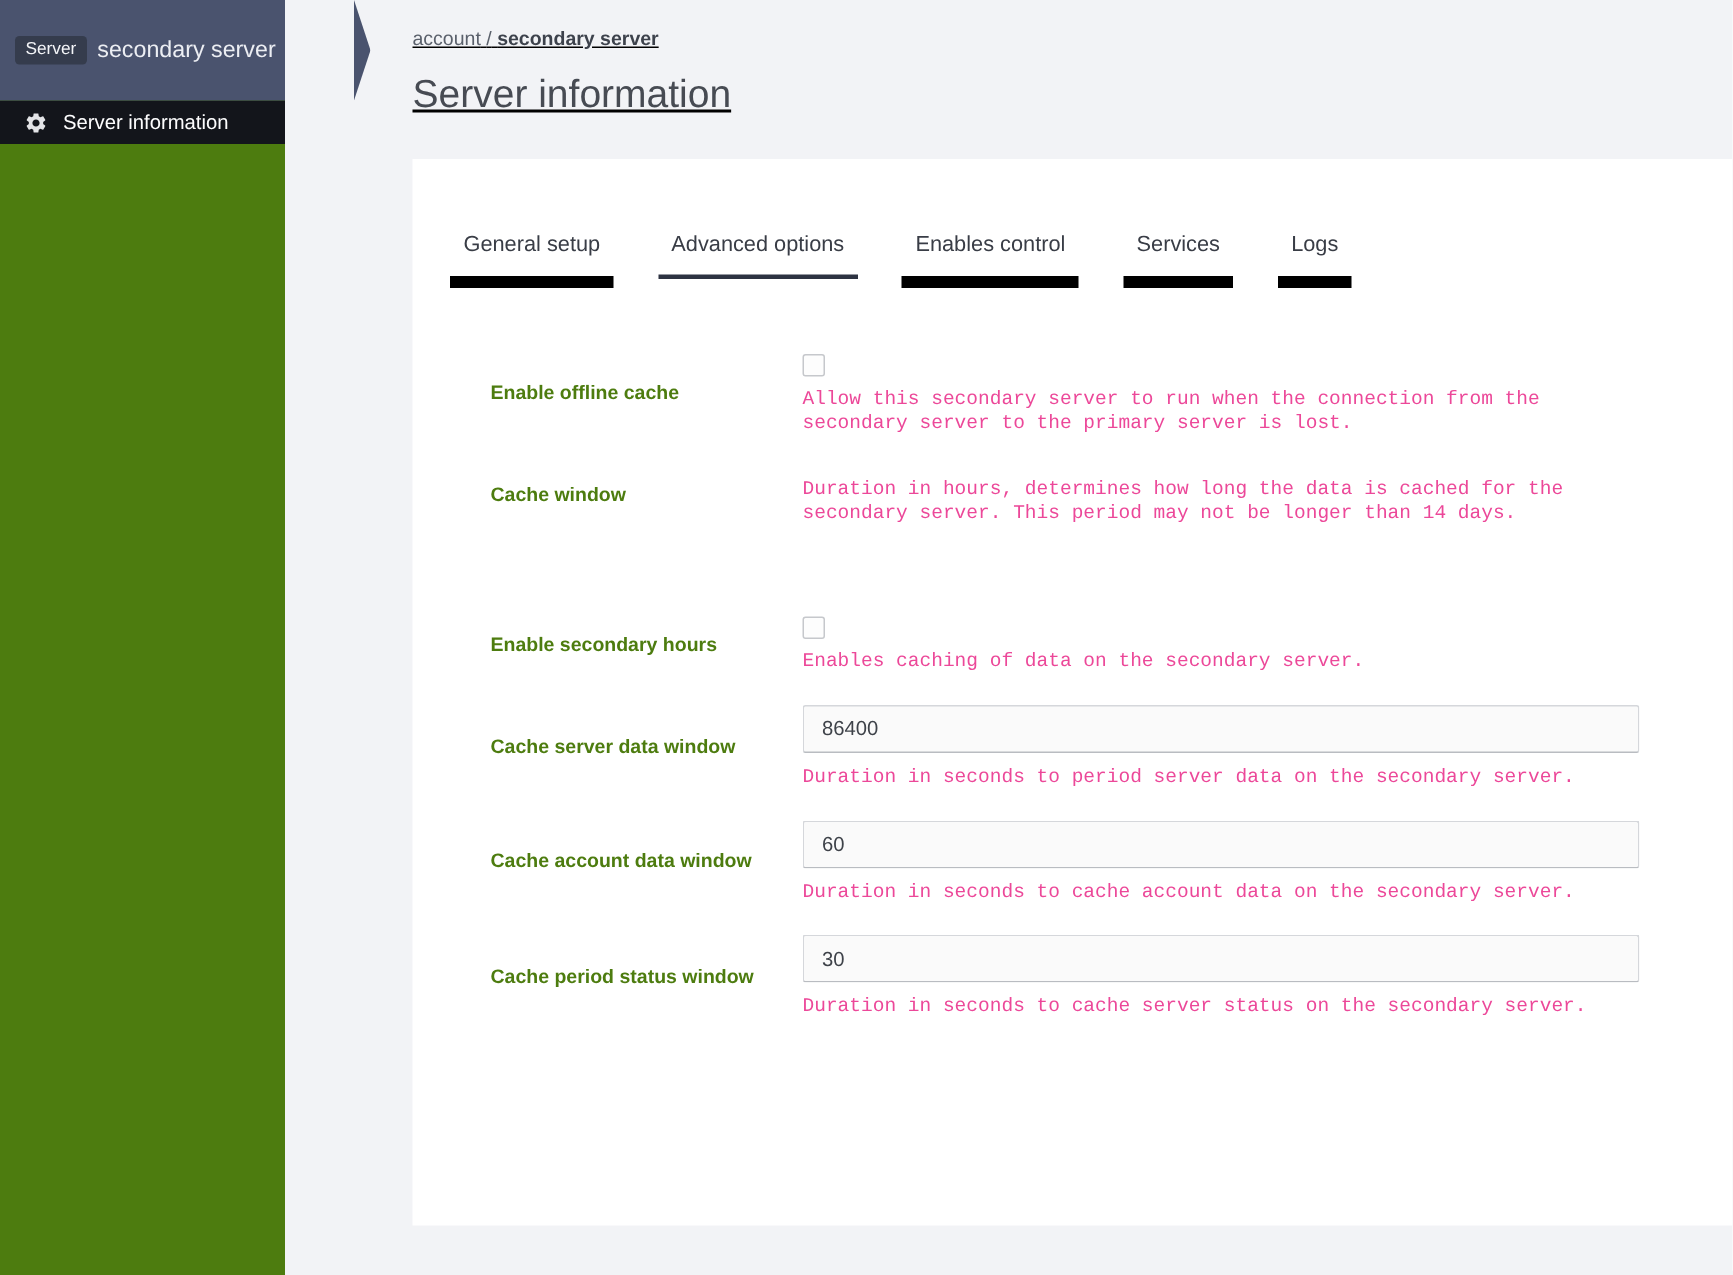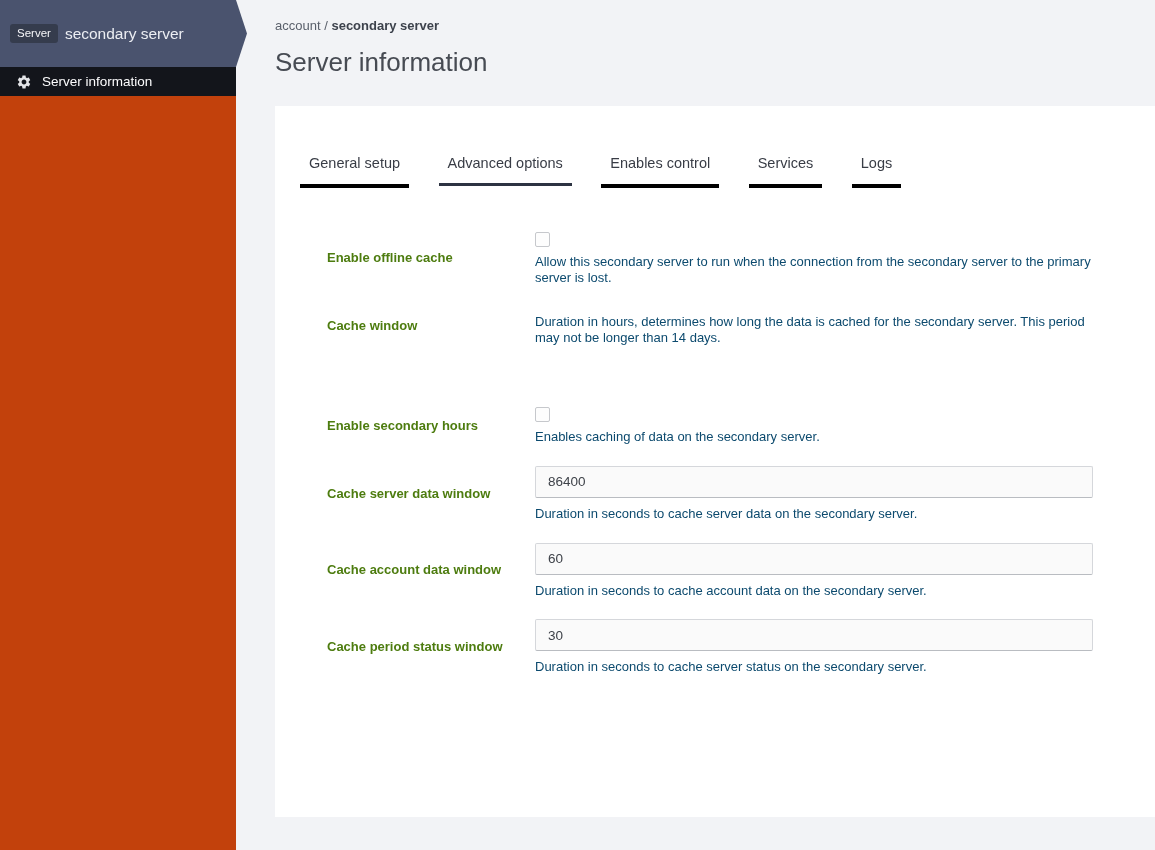--- a/index.html
+++ b/index.html
@@ -6,22 +6,22 @@
   html,body { width:1155px; height:850px; }
   body {
     font-family:"Liberation Sans","DejaVu Sans",sans-serif;
     background:#f2f3f6;
     position:relative;
     overflow:hidden;
   }
 
   
   .sidebar {
-    position:absolute; left:0; top:0; width:236px; height:850px;
-    background:#c2410c; z-index:2;
+    position:absolute; left:0; top:0; width:190px; height:850px;
+    background:#4d7c0f; z-index:2;
   }
   .sidebar-header {
     position:relative; height:67px; background:#4a536e;
     display:flex; align-items:center; padding-left:10px;
   }
   .sidebar-header .notch {
     position:absolute; left:236px; top:0; width:11px; height:67px;
     background:#4a536e;
     clip-path:polygon(0 0, 100% 50%, 0 100%);
   }
@@ -34,39 +34,39 @@
   }
   .sidebar-item {
     height:29px; background:#13151b; display:flex; align-items:center;
     padding-left:16px; cursor:pointer;
   }
   .sidebar-item .gear { width:16px; height:16px; display:block; }
   .sidebar-item-label { color:#fdfdfe; font-size:13.5px; margin-left:10px; }
 
   
   .main { margin-left:236px; width:919px; height:850px; }
-  .topbar { padding:18px 0 0 39px; }
+  .topbar { padding:18px 0 0 39px;text-decoration:underline; }
   .breadcrumb { font-size:13px; color:#5a606b; }
   .breadcrumb .crumb-current { font-weight:bold; color:#3d424c; }
   .page-title {
     font-size:26px; font-weight:400; color:#474b53;
     margin-top:13px; line-height:33px;
   }
 
   .card {
     margin-left:39px; margin-top:27px; width:880px; height:711px;
     background:#ffffff; padding-top:48px;
   }
 
   
   .tabbar { margin-left:25px; white-space:nowrap; }
   .tab {
     display:inline-block; font-size:14.5px; color:#393d46;
     padding:0 9px 13px 9px; margin-right:25px;
-    border-bottom:4px solid #000000; cursor:pointer;
+    border-bottom:8px solid #000000; cursor:pointer;
   }
   .tab.active { border-bottom:3px solid #2d3342; padding-bottom:12px; }
 
   
   .form { margin-top:44px; padding-left:52px; }
   .form-row { display:flex; align-items:center; margin-bottom:21px; }
   .form-row.gap-above { margin-top:62px; }
   .field-label {
     flex:0 0 208px; font-size:13px; font-weight:bold; color:#4d7c0f;
     padding-right:14px; line-height:1.25;
@@ -75,21 +75,21 @@
   .checkbox {
     width:15px; height:15px; background:#fdfdfd;
     border:1px solid #c6c8cc; border-radius:2px; cursor:pointer;
   }
   .text-input {
     width:100%; height:32px; background:#fafafa;
     border:1px solid #d5d7db; border-bottom-color:#b9bcc1;
     border-radius:2px; padding:0 12px; font-size:13.5px; color:#3e4249;
     font-family:"Liberation Sans","DejaVu Sans",sans-serif; outline:none;
   }
-  .help-text { font-size:13px; color:#0c4a6e; line-height:1.2; margin-top:8px; }
+  .help-text { font-size:13px; color:#ec4899; line-height:1.2; margin-top:8px;font-family:Liberation Mono, monospace; }
   .checkbox + .help-text { margin-top:7px; }
 </style>
 </head>
 <body>
 
 <div class="sidebar">
   <div class="sidebar-header">
     <span class="server-badge">Server</span>
     <span class="sidebar-title">secondary server</span>
     <span class="notch"></span>
@@ -146,21 +146,21 @@
         <div class="field-control">
           <div class="checkbox"></div>
           <div class="help-text">Enables caching of data on the secondary server.</div>
         </div>
       </div>
 
       <div class="form-row">
         <div class="field-label">Cache server data window</div>
         <div class="field-control">
           <input type="text" class="text-input" value="86400" style="">
-          <div class="help-text">Duration in seconds to cache server data on the secondary server.</div>
+          <div class="help-text">Duration in seconds to period server data on the secondary server.</div>
         </div>
       </div>
 
       <div class="form-row">
         <div class="field-label">Cache account data window</div>
         <div class="field-control">
           <input type="text" class="text-input" value="60" style="">
           <div class="help-text">Duration in seconds to cache account data on the secondary server.</div>
         </div>
       </div>

